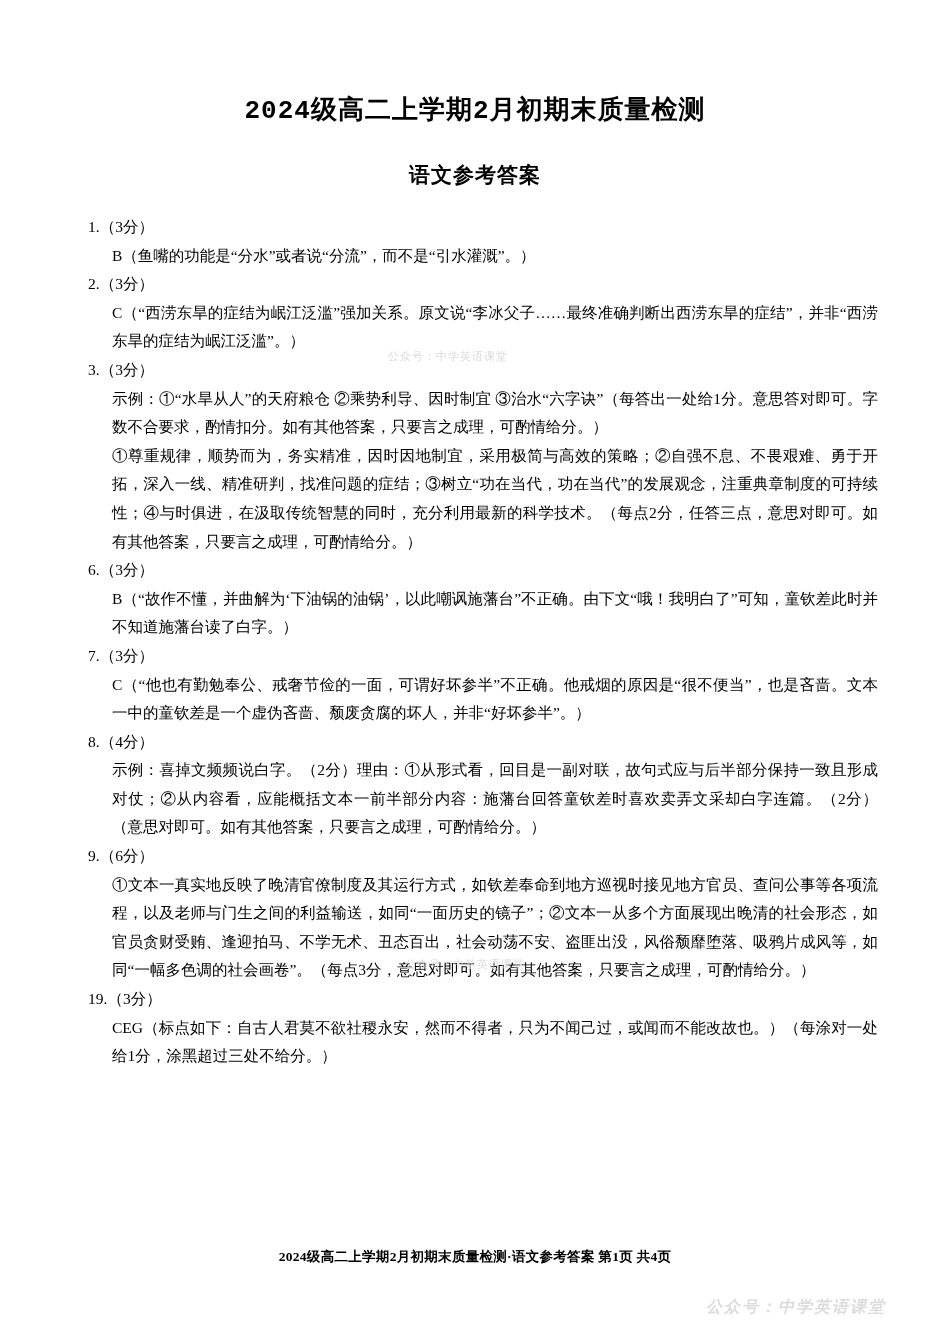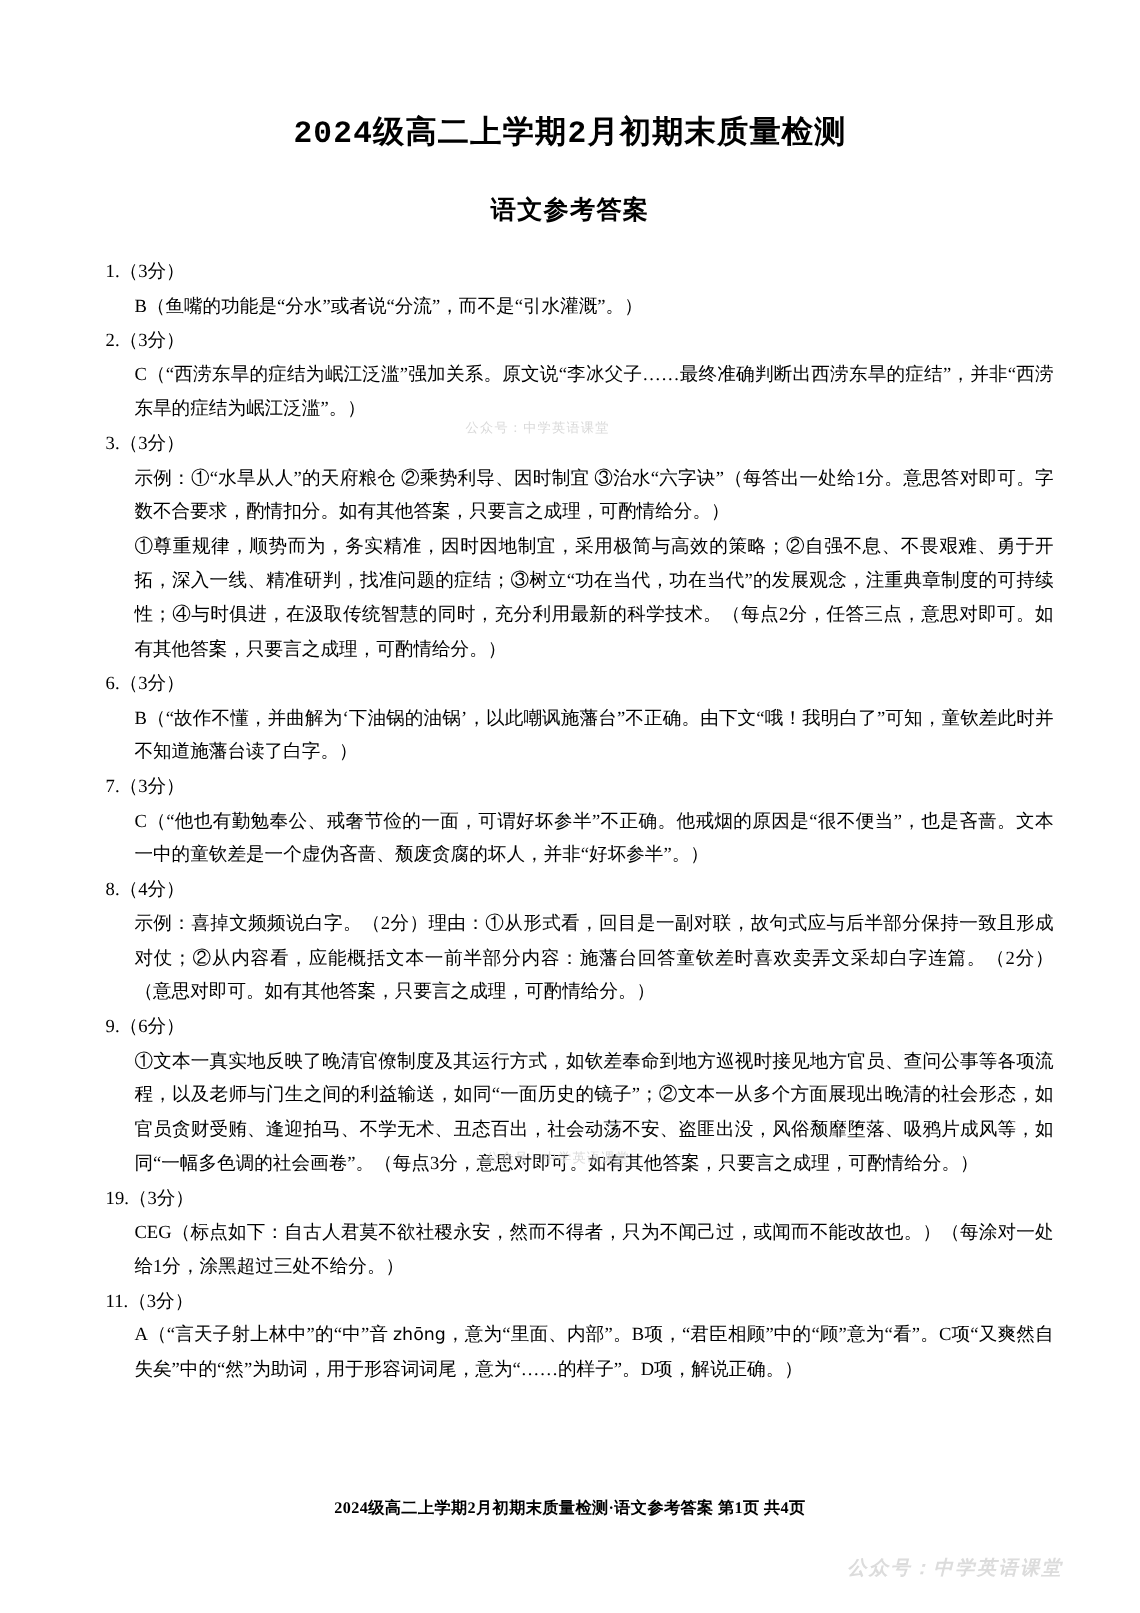--- a/index.html
+++ b/index.html
@@ -172,24 +172,20 @@
     <div class="qblock">
       <p class="qnum">9.（6分）</p>
       <p class="qbody">①文本一真实地反映了晚清官僚制度及其运行方式，如钦差奉命到地方巡视时接见地方官员、查问公事等各项流程，以及老师与门生之间的利益输送，如同“一面历史的镜子”；②文本一从多个方面展现出晚清的社会形态，如官员贪财受贿、逢迎拍马、不学无术、丑态百出，社会动荡不安、盗匪出没，风俗颓靡堕落、吸鸦片成风等，如同“一幅多色调的社会画卷”。（每点3分，意思对即可。如有其他答案，只要言之成理，可酌情给分。）</p>
     </div>
 
     <div class="qblock">
       <p class="qnum">19.（3分）</p>
       <p class="qbody">CEG（标点如下：自古人君莫不欲社稷永安，然而不得者，只为不闻己过，或闻而不能改故也。）（每涂对一处给1分，涂黑超过三处不给分。）</p>
     </div>
 
-    <div class="qblock">
-      <p class="qnum">11.（3分）</p>
-      <p class="qbody"><span>A（“言天子射上林中”的“中”音 </span><span class="pinyin">zhōng</span><span>，意为“里面、内部”。B项，“君臣相顾”中的“顾”意为“看”。C项“又爽然自失矣”中的“然”为助词，用于形容词词尾，意为“……的样子”。D项，解说正确。）</span></p>
-    </div>
 
   </div>
 
   <div class="footer">2024级高二上学期2月初期末质量检测·语文参考答案 第1页  共4页</div>
 
   <div class="wm wm-mid-1">公众号：中学英语课堂</div>
   <div class="wm wm-mid-2">公众号：中学英语课堂</div>
   <div class="wm wm-corner">公众号：中学英语课堂</div>
 
 </div>

